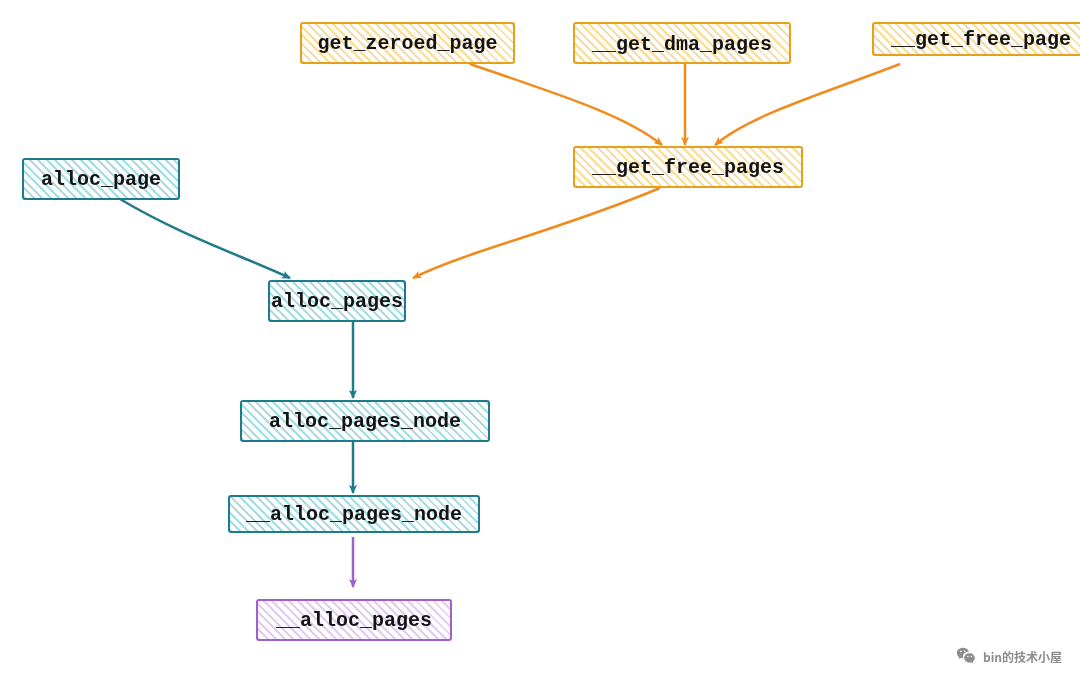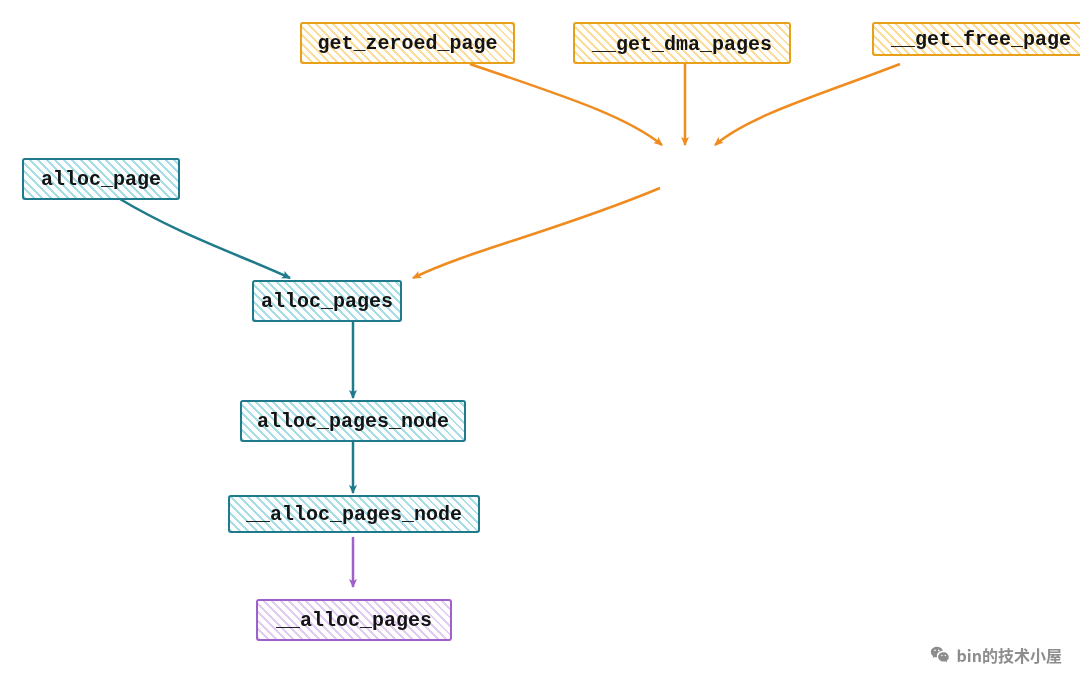--- a/index.html
+++ b/index.html
@@ -64,21 +64,21 @@
   }
   .watermark {
     position: absolute;
     right: 18px;
     bottom: 16px;
     display: flex;
     align-items: center;
     gap: 6px;
     color: #8d8d8d;
     font-family: -apple-system, "Noto Sans CJK SC", "PingFang SC", "Microsoft YaHei", sans-serif;
-    font-size: 16px;
+    font-size: 12px;
     font-weight: 600;
   }
   .wm-icon {
     width: 22px; height: 22px;
     display: inline-flex; align-items: center; justify-content: center;
   }
 </style>
 </head>
 <body>
 
@@ -117,29 +117,32 @@
   <div class="node orange" style="left:300px; top:22px; width:215px; height:42px;">
     <span>get_zeroed_page</span>
   </div>
   <div class="node orange" style="left:573px; top:22px; width:218px; height:42px;align-items:flex-end;">
     <span>__get_dma_pages</span>
   </div>
   <div class="node orange" style="left:872px; top:22px; width:218px; height:34px;">
     <span>__get_free_page</span>
   </div>
 
+  <div class="node orange" style="left:573px; top:146px; width:230px; height:42px;">
+    <span>__get_free_pages</span>
+  </div>
 
   <div class="node teal" style="left:22px; top:158px; width:158px; height:42px;">
     <span>alloc_page</span>
   </div>
 
-  <div class="node teal" style="left:252px; top:280px; width:150px; height:42px;">
+  <div class="node teal" style="left:268px; top:280px; width:138px; height:42px;">
     <span>alloc_pages</span>
   </div>
-  <div class="node teal" style="left:240px; top:400px; width:226px; height:42px;">
+  <div class="node teal" style="left:240px; top:400px; width:250px; height:42px;">
     <span>alloc_pages_node</span>
   </div>
   <div class="node teal" style="left:228px; top:495px; width:252px; height:38px;">
     <span>__alloc_pages_node</span>
   </div>
   <div class="node purple" style="left:256px; top:589px; width:196px; height:42px;margin-top:10px;">
     <span>__alloc_pages</span>
   </div>
 
   <div class="watermark">

